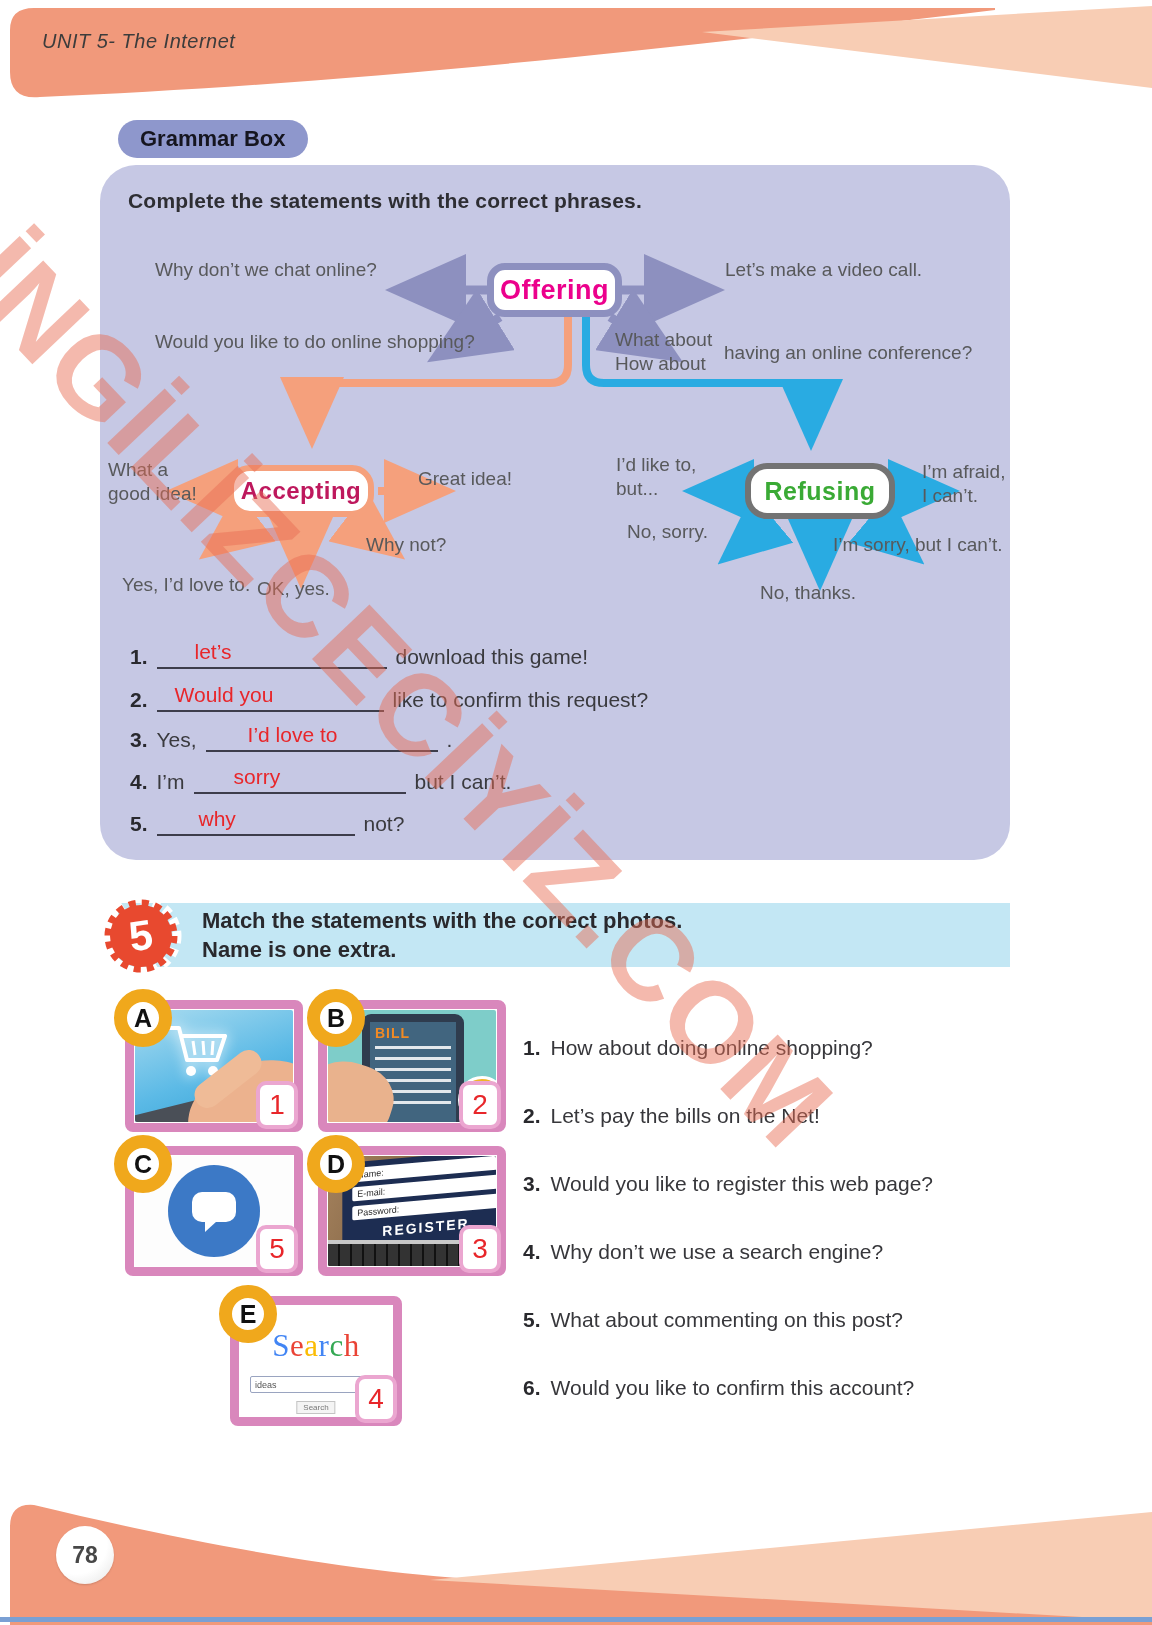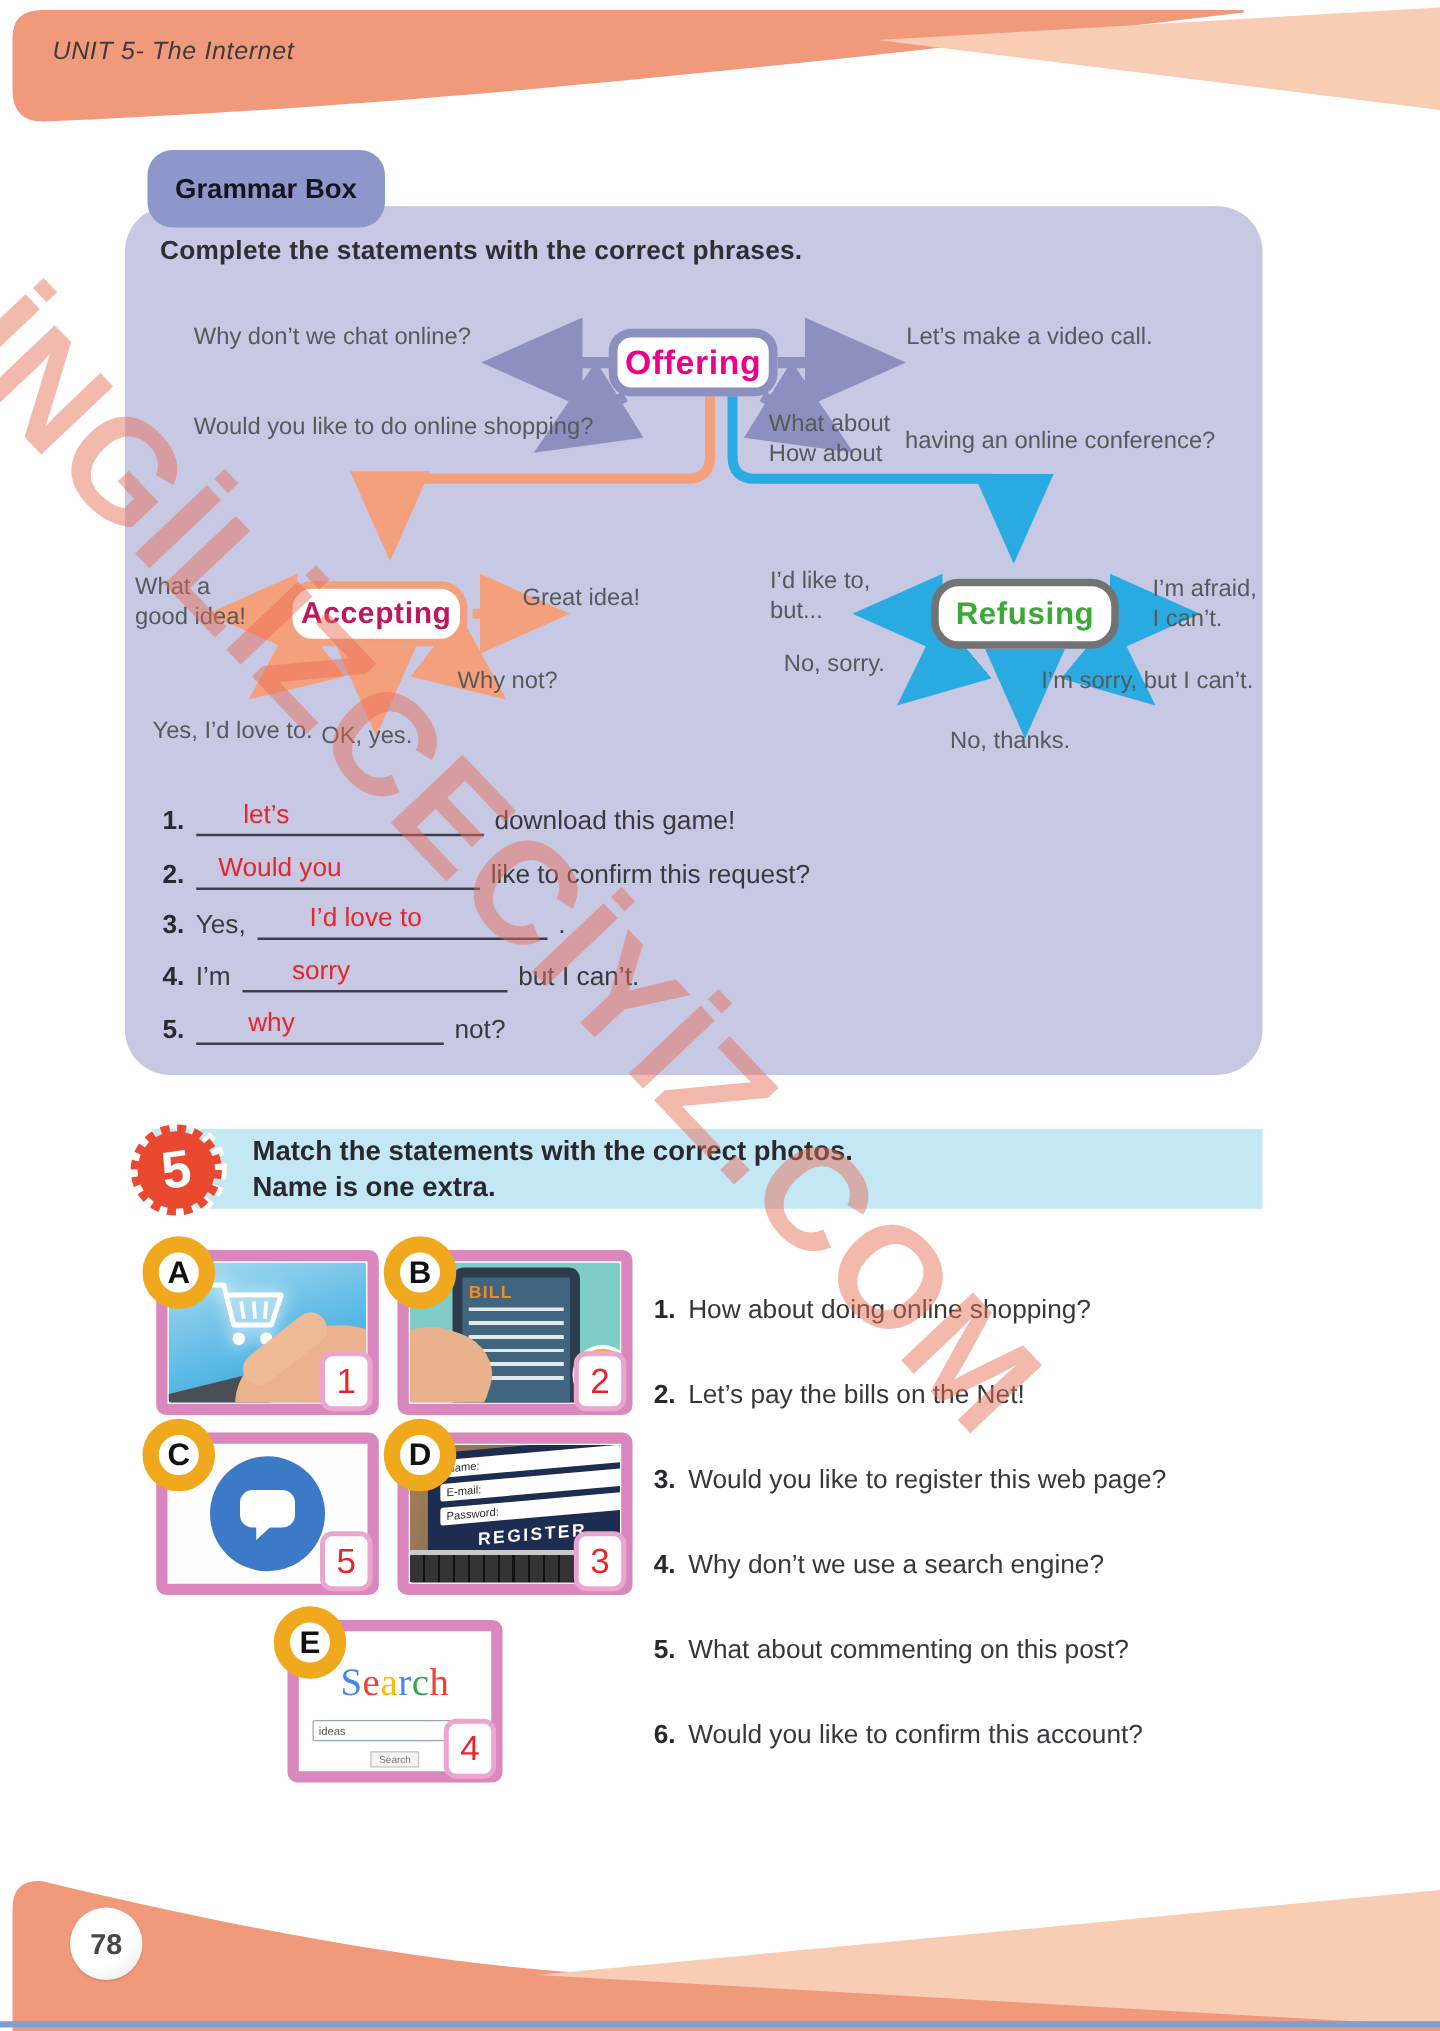--- a/index.html
+++ b/index.html
@@ -10,21 +10,21 @@
     font-family:"Liberation Sans", sans-serif; color:#3a3a3e;
   }
   
   .top-banner { position:absolute; left:0; top:0; width:1152px; height:130px; }
   .unit-title {
     position:absolute; left:42px; top:30px; font-size:20px; font-style:italic;
     color:#3c3c3c; letter-spacing:0.5px; z-index:3;
   }
   
   .grammar-pill {
-    position:absolute; left:118px; top:120px; padding:18px 22px;
+    position:absolute; left:118px; top:120px; padding:6px 22px;
     background:#8e97cc; border-radius:20px; font-size:22px; font-weight:bold;
     color:#15151f; z-index:3;
   }
   
   .grammar-box {
     position:absolute; left:100px; top:165px; width:910px; height:695px;
     background:#c6c8e4; border-radius:36px; z-index:2;
   }
   .gb-instruction {
     position:absolute; left:28px; top:24px; font-size:21px; font-weight:bold;

